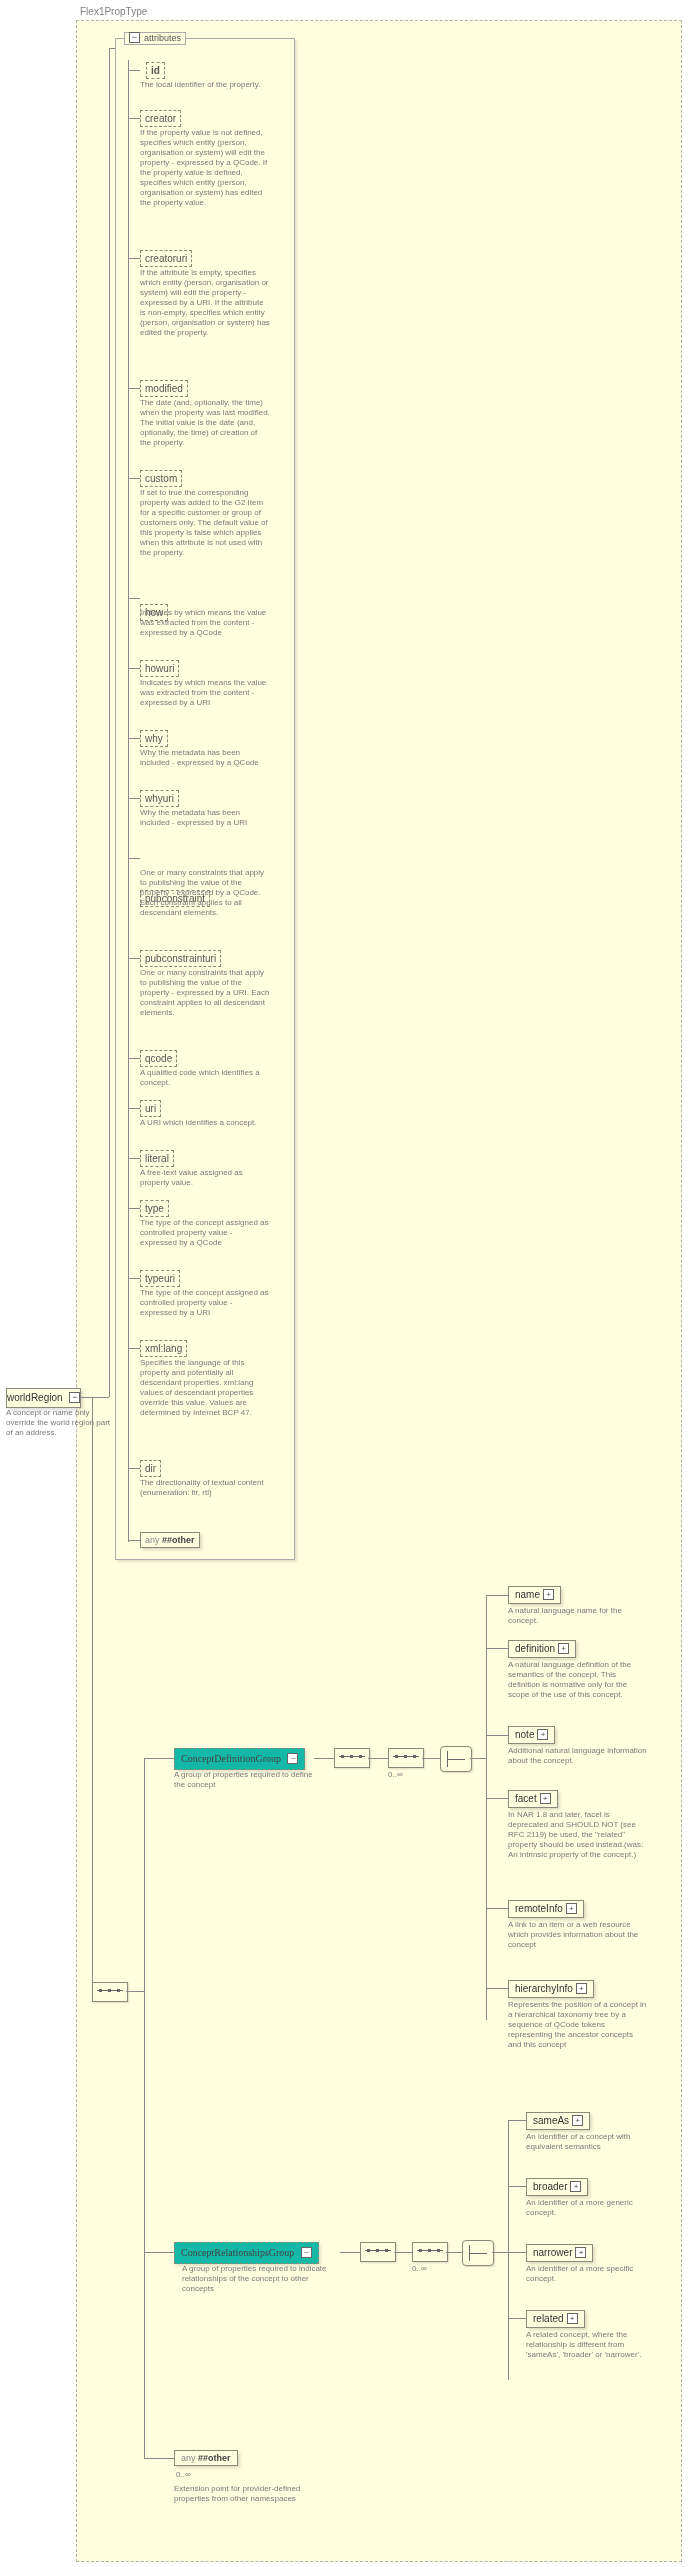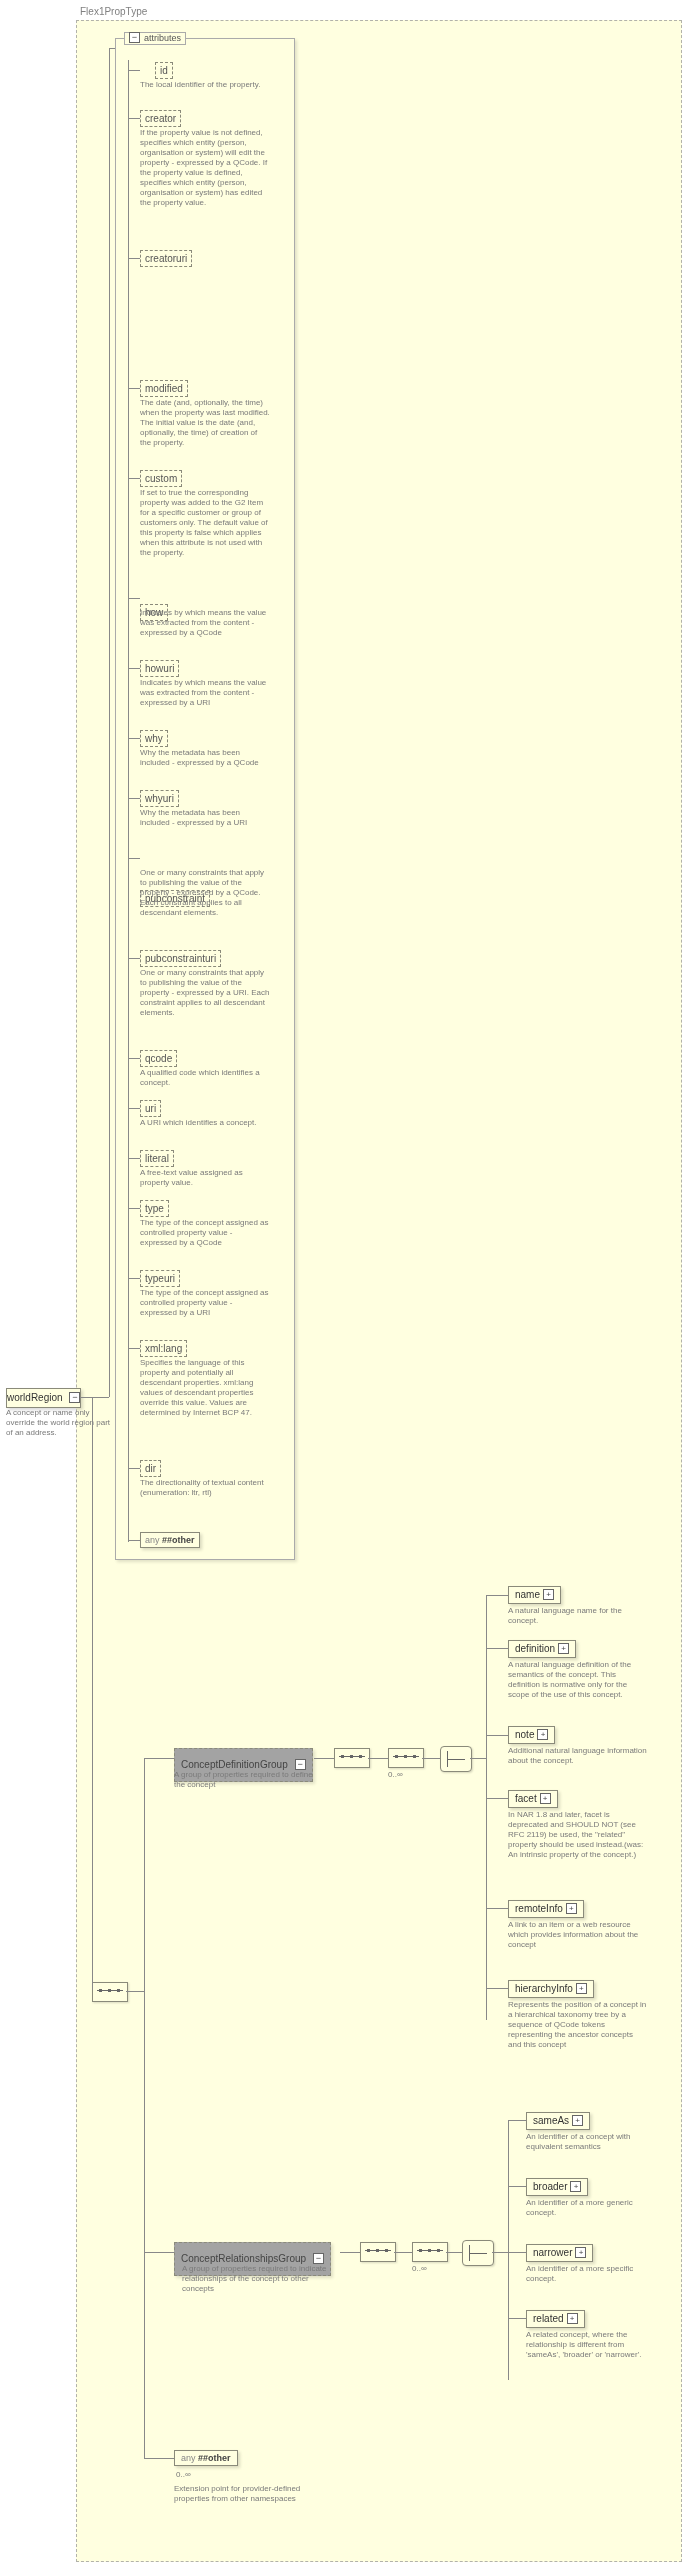--- a/index.html
+++ b/index.html
@@ -43,27 +43,28 @@
     position: absolute;
     background: #ffffe0;
     border: 1px dashed #8a8a7a;
     padding: 2px 4px;
     font-size: 10px;
     color: #555;
     white-space: nowrap;
   }
   .node-dashed-mid {
     position: absolute;
-    background: #a3a3a3;
+    background: #14b8a6;
     border: 1px dashed #8a8a7a;
-    padding: 10px 6px;
+    padding: 4px 6px;
     font-size: 10px;
     color: #444;
     white-space: nowrap;
     box-shadow: 2px 2px 3px rgba(0,0,0,0.12);
+    font-family: Liberation Serif, serif;
   }
   .node-solid-mid {
     position: absolute;
     background: #ffffe0;
     border: 1px solid #8a8a7a;
     box-shadow: 2px 2px 3px rgba(0,0,0,0.15);
     padding: 2px 6px;
     font-size: 10px;
     color: #333;
     white-space: nowrap;
@@ -211,29 +212,30 @@
 
   <div class="attributes-box" style="left:115px; top:38px; width:178px; height:1520px;">
     <div class="attributes-label">
       <span class="minusbox">−</span><span>attributes</span>
     </div>
   </div>
 
   <div class="vline" style="left:128px; top:60px; height:1482px;"></div>
 
   <div class="hline" style="left:128px; top:70px; width:12px;"></div>
-  <div class="node-dashed" style="left:155px; top:62px;">id</div>
+  <div class="node-dashed" style="left:146px; top:62px;font-weight:bold;">id</div>
   <div class="desc" style="left:140px; top:80px;">The local identifier of the property.</div>
 
   <div class="hline" style="left:128px; top:118px; width:12px;"></div>
   <div class="node-dashed" style="left:140px; top:110px;">creator</div>
   <div class="desc" style="left:140px; top:128px;">If the property value is not defined, specifies which entity (person, organisation or system) will edit the property - expressed by a QCode. If the property value is defined, specifies which entity (person, organisation or system) has edited the property value.</div>
 
   <div class="hline" style="left:128px; top:258px; width:12px;"></div>
   <div class="node-dashed" style="left:140px; top:250px;">creatoruri</div>
+  <div class="desc" style="left:140px; top:268px;">If the attribute is empty, specifies which entity (person, organisation or system) will edit the property - expressed by a URI. If the attribute is non-empty, specifies which entity (person, organisation or system) has edited the property.</div>
 
   <div class="hline" style="left:128px; top:388px; width:12px;"></div>
   <div class="node-dashed" style="left:140px; top:380px;">modified</div>
   <div class="desc" style="left:140px; top:398px;">The date (and, optionally, the time) when the property was last modified. The initial value is the date (and, optionally, the time) of creation of the property.</div>
 
   <div class="hline" style="left:128px; top:478px; width:12px;"></div>
   <div class="node-dashed" style="left:140px; top:470px;">custom</div>
   <div class="desc" style="left:140px; top:488px;">If set to true the corresponding property was added to the G2 Item for a specific customer or group of customers only. The default value of this property is false which applies when this attribute is not used with the property.</div>
 
   <div class="hline" style="left:128px; top:598px; width:12px;"></div>

